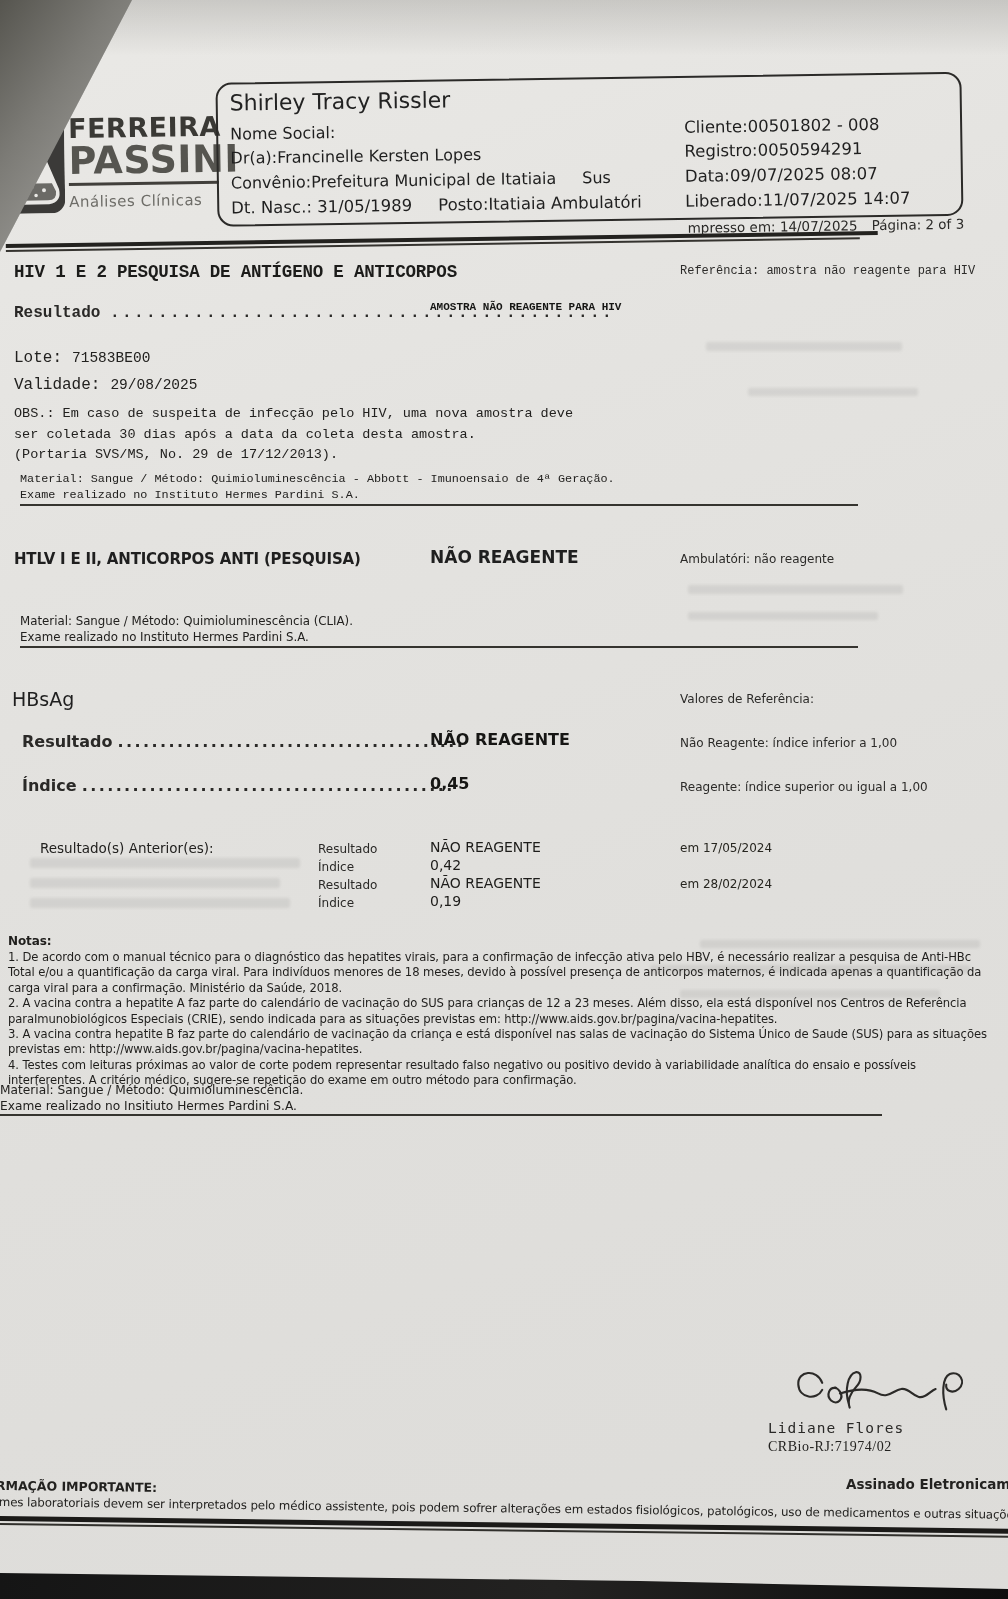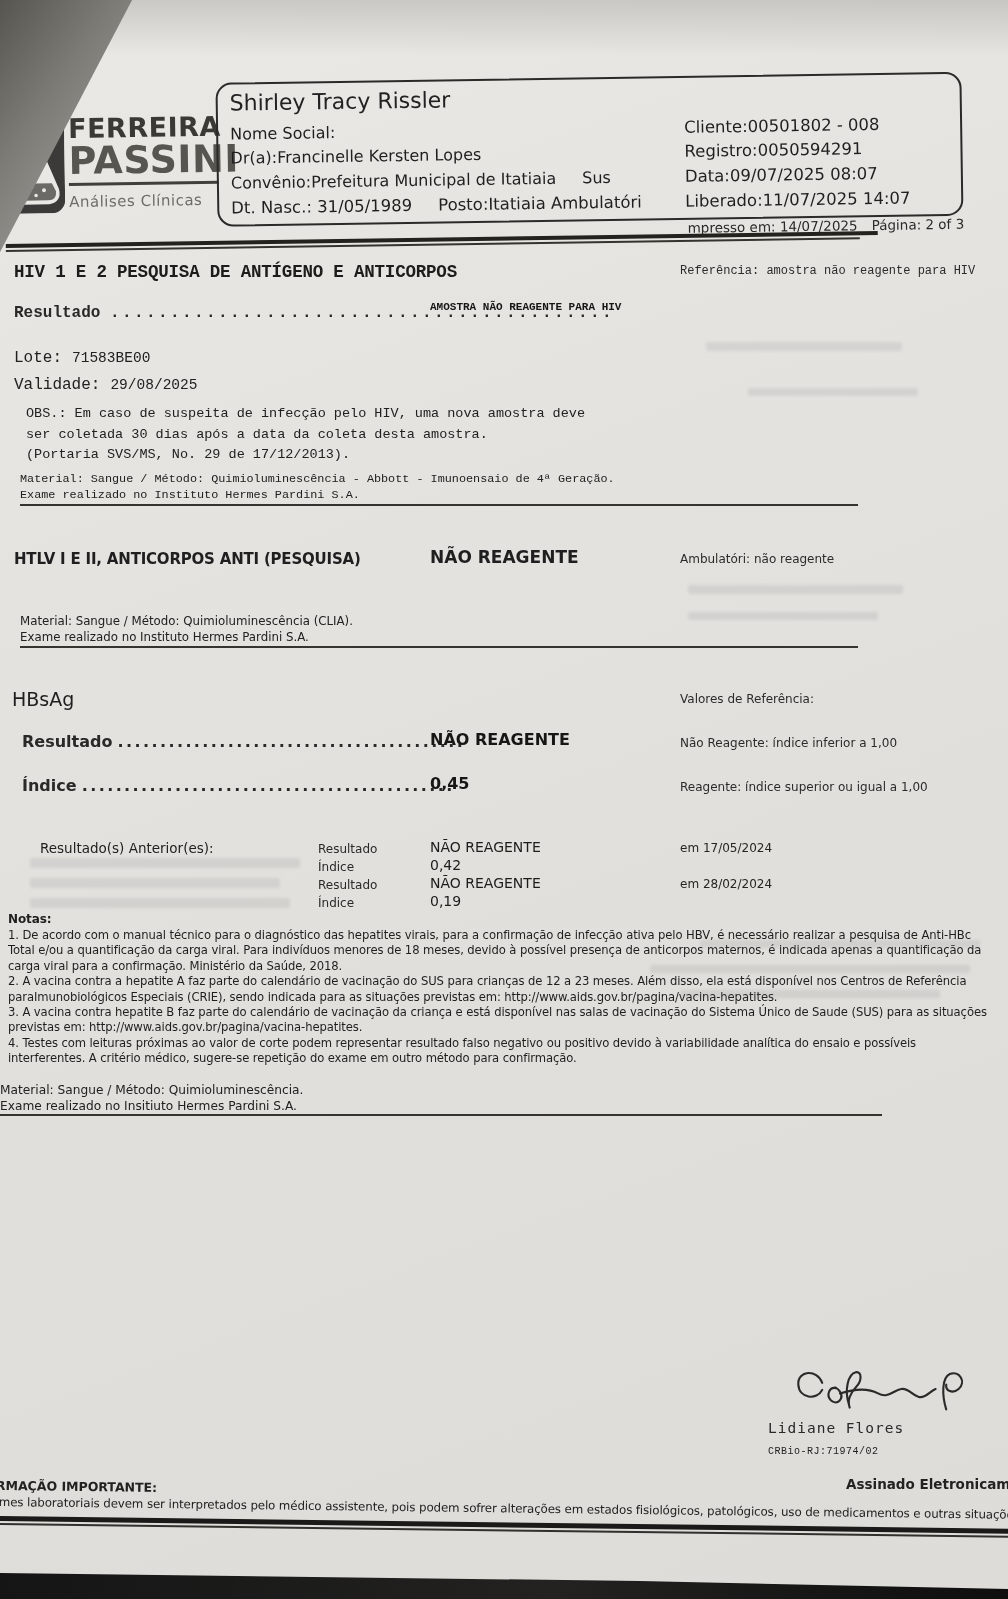--- a/index.html
+++ b/index.html
@@ -67,41 +67,41 @@
 
   .hiv-title { position:absolute; left:14px; top:6px; font-size:17.5px; font-weight:bold; letter-spacing:-.2px; color:#1c1c1a; }
   .ref-right { position:absolute; left:680px; font-size:12px; color:#2c2b29; white-space:nowrap; }
   .row-label { font-weight:bold; color:#2a2927; }
   .leader    { letter-spacing:2.4px; color:#2a2927; font-weight:bold; }
   .result-row{ position:absolute; left:14px; white-space:nowrap; font-size:16px; }
   .result-val{ position:absolute; left:430px; font-weight:bold; font-size:11px; color:#161614; white-space:nowrap; }
   .small-val { font-size:16px; }
   .lote-row  { position:absolute; left:14px; font-size:16px; color:#22211f; }
   .lote-row .v { font-size:14.5px; margin-left:10px; }
-  .obs       { position:absolute; left:14px; font-size:13.5px; color:#22211f; line-height:1.52;margin-left:12px; }
+  .obs       { position:absolute; left:14px; font-size:13.5px; color:#22211f; line-height:1.52; }
   .method    { position:absolute; left:20px; font-size:11.8px; color:#22211f; line-height:1.32; }
   .sec-rule  { position:absolute; left:20px; width:838px; height:1.6px; background:#35342f; }
 
   .htlv-title{ position:absolute; left:14px; top:10px; font-size:15px; font-weight:bold; letter-spacing:-.2px; }
   .htlv-val  { position:absolute; left:430px; top:7px; font-size:17px; font-weight:bold; }
 
   .hbs-title { position:absolute; left:12px; top:4px; font-size:19px; font-weight:normal; }
   .prev-label{ position:absolute; left:40px; top:156px; font-size:13.5px; color:#22211f; }
   .prev-cl   { position:absolute; left:318px; font-size:12px; color:#2a2927; }
   .prev-cv   { position:absolute; left:430px; font-size:14px; color:#1d1c1a; }
   .prev-cd   { position:absolute; left:680px; font-size:12px; color:#26251f; }
 
-  .notas { position:absolute; left:8px; top:228px; width:984px; font-size:11.6px; line-height:1.33; color:#1f1e1c; letter-spacing:-.1px;}
+  .notas { position:absolute; left:8px; top:250px; width:984px; font-size:11.6px; line-height:1.33; color:#1f1e1c; letter-spacing:-.1px;}
   .notas .nt { font-weight:bold; font-size:12px; }
 
   
   .sig { position:absolute; left:768px; top:1358px; width:236px; text-align:left; }
   .sig svg { display:block; margin:0 auto; }
   .sig-name { font-family:"DejaVu Sans Mono","Liberation Mono",monospace; font-size:14.5px; color:#2a2927; letter-spacing:1px; white-space:nowrap; }
-  .sig-crbio{ font-family:Liberation Mono, monospace; font-size:10px; color:#232220; letter-spacing:.5px; margin-top:10px; white-space:nowrap; }
+  .sig-crbio{ font-family:Liberation Serif, serif; font-size:14px; color:#232220; letter-spacing:.5px; margin-top:3px; white-space:nowrap; }
   .assinado { position:absolute; left:846px; top:1476px; font-size:13.5px; font-weight:bold; color:#232220; white-space:nowrap; }
 
   .footer { position:absolute; left:0; top:1478px; width:1030px; transform:rotate(0.72deg); transform-origin:0 0; }
   .footer-title { position:absolute; left:-4px; top:0; font-size:12.5px; font-weight:bold; color:#22211f; white-space:nowrap; }
   .footer-text  { position:absolute; left:-8px; top:17px; font-size:11.8px; color:#22211f; white-space:nowrap; letter-spacing:-.1px; }
   .footer-rule  { position:absolute; left:-8px; top:38px; width:1030px; height:4.5px; background:#1b1a18; }
   .footer-rule2 { position:absolute; left:-8px; top:45px; width:1030px; height:1.6px; background:#31302c; }
 
   
   .bleed { position:absolute; background:rgba(110,110,105,.13); filter:blur(1.6px); border-radius:2px; }

